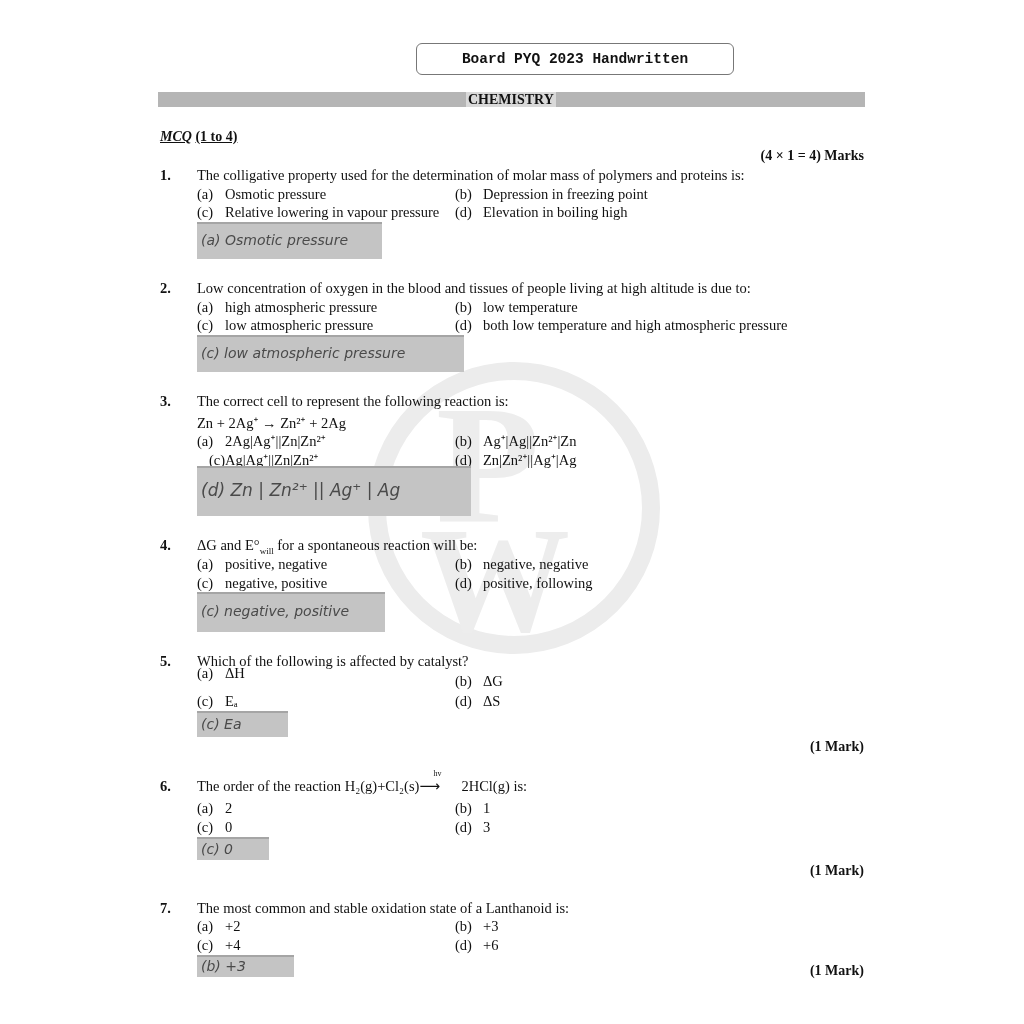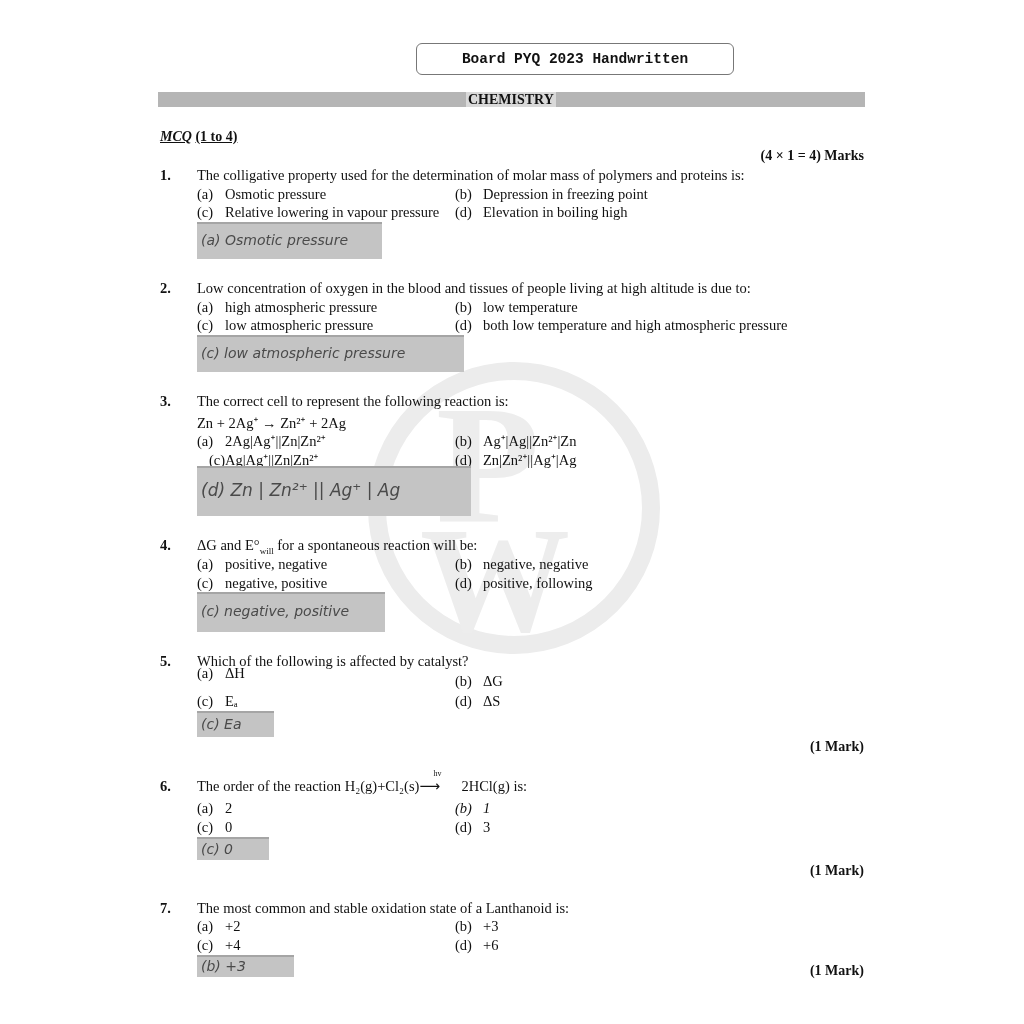--- a/index.html
+++ b/index.html
@@ -93,29 +93,29 @@
     <div class="ans" style="top:55px; width:188px; height:40px; line-height:34px;">(c)   negative,  positive</div>
   </div>
 
   <div class="q" style="top:653px;">
     <span class="qnum">5.</span>
     <span class="qtext">Which of the following is affected by catalyst?</span>
     <div class="opt" style="left:37px; top:12px;"><span class="ol">(a)</span><span>ΔH</span></div>
     <div class="opt" style="left:295px; top:20px;"><span class="ol">(b)</span><span>ΔG</span></div>
     <div class="opt" style="left:37px; top:40px;"><span class="ol">(c)</span><span>Eₐ</span></div>
     <div class="opt" style="left:295px; top:40px;"><span class="ol">(d)</span><span>ΔS</span></div>
-    <div class="ans" style="top:58px; width:77px; height:26px; line-height:22px;">(c)    Ea</div>
+    <div class="ans" style="top:58px; width:91px; height:26px; line-height:22px;">(c)    Ea</div>
   </div>
   <div class="marks" style="top:739px;">(1 Mark)</div>
 
   <div class="q" style="top:778px;">
     <span class="qnum">6.</span>
     <span class="qtext"><span>The order of the reaction </span><span>H₂(g)+Cl₂(s)</span><span class="arrow-wrap"><span class="hv">hv</span>⟶</span><span>2HCl(g)</span><span> is:</span></span>
     <div class="opt" style="left:37px; top:22px;"><span class="ol">(a)</span><span>2</span></div>
-    <div class="opt" style="left:295px; top:22px;font-style:italic;"><span class="ol">(b)</span><span>1</span></div>
+    <div class="opt" style="left:295px; top:22px;"><span class="ol">(b)</span><span>1</span></div>
     <div class="opt" style="left:37px; top:41px;"><span class="ol">(c)</span><span>0</span></div>
     <div class="opt" style="left:295px; top:41px;"><span class="ol">(d)</span><span>3</span></div>
     <div class="ans" style="top:59px; width:72px; height:23px; line-height:20px;">(c)    0</div>
   </div>
   <div class="marks" style="top:863px;">(1 Mark)</div>
 
   <div class="q" style="top:900px;">
     <span class="qnum">7.</span>
     <span class="qtext">The most common and stable oxidation state of a Lanthanoid is:</span>
     <div class="opt" style="left:37px; top:18px;"><span class="ol">(a)</span><span>+2</span></div>

